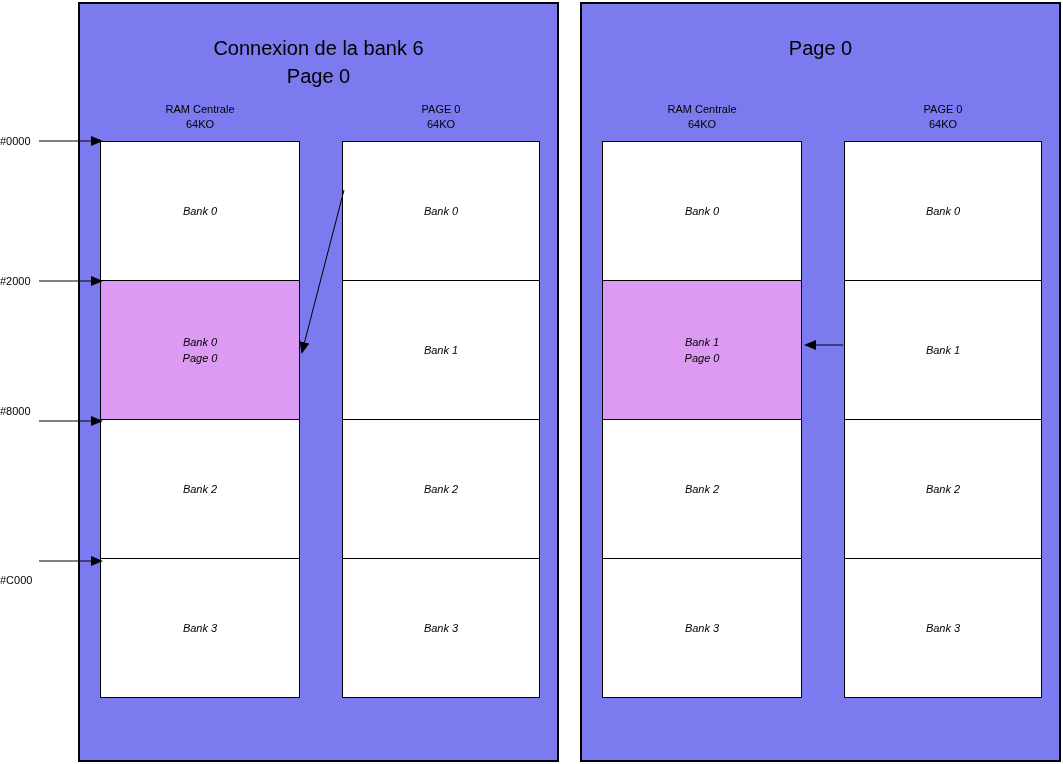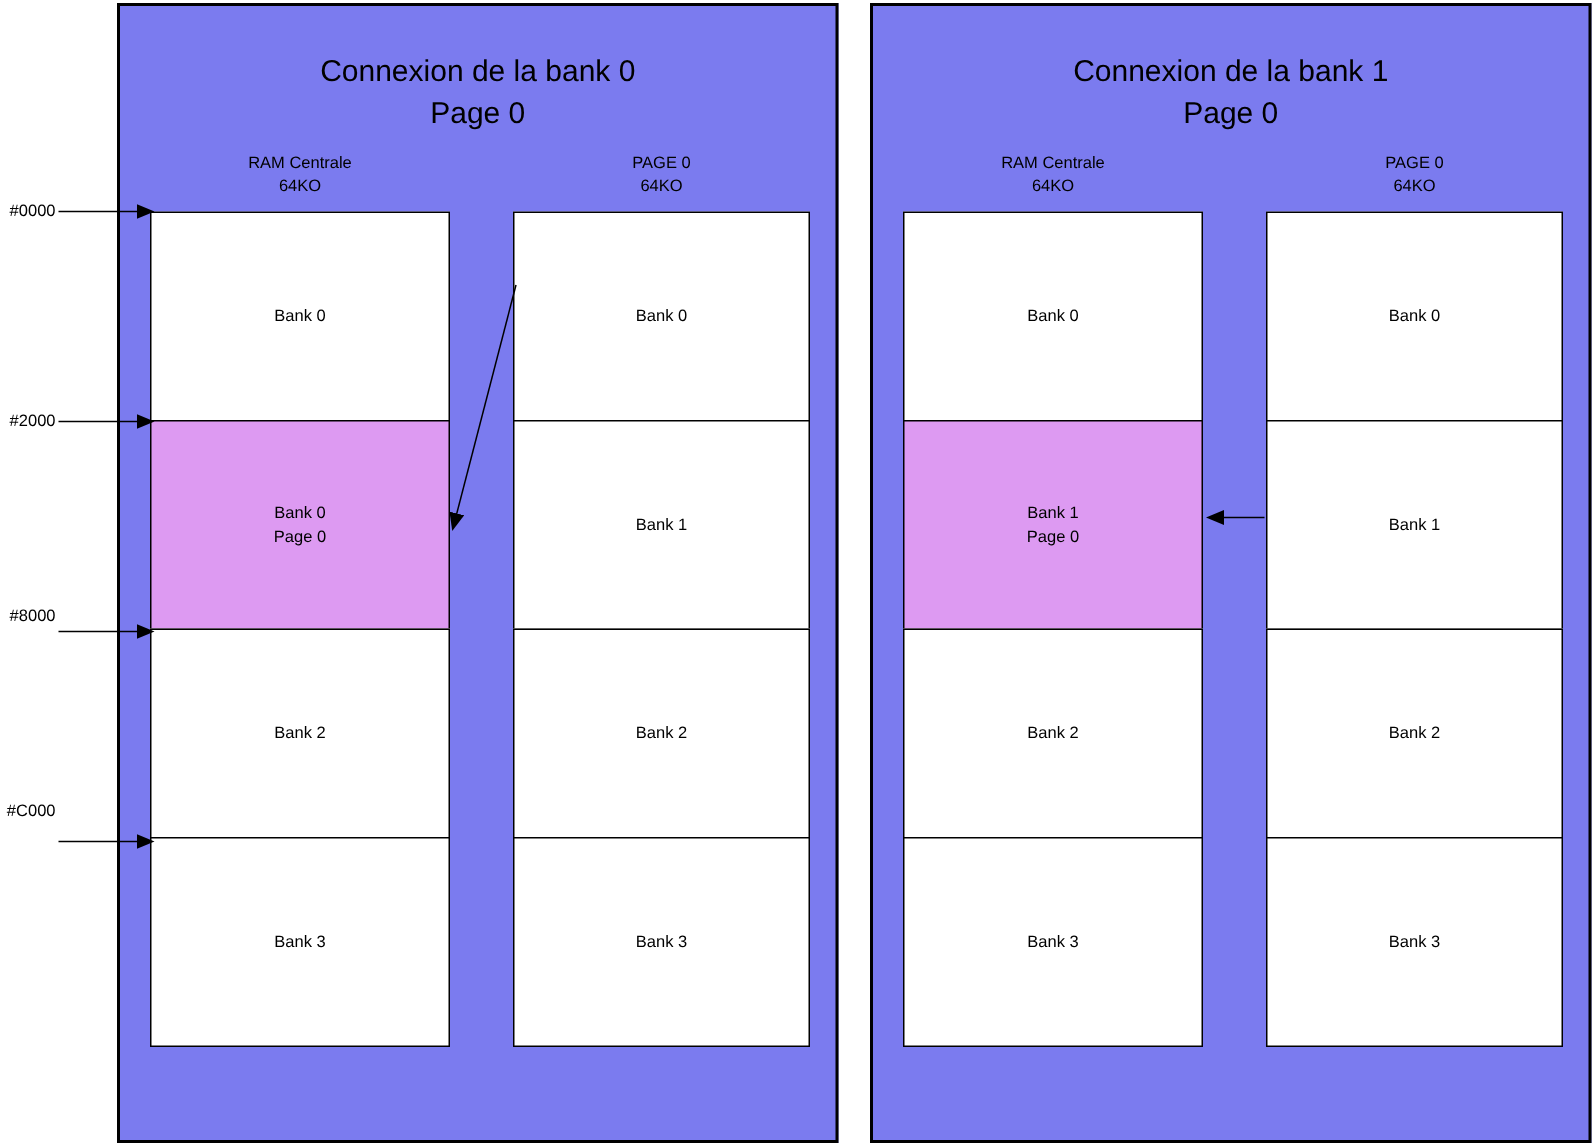--- a/index.html
+++ b/index.html
@@ -61,39 +61,40 @@
     height: 140px;
     background: var(--block-bg, #ffffff);
     border: 1px solid var(--line, #000);
     display: flex;
     flex-direction: column;
     align-items: center;
     justify-content: center;
     font-size: 11px;
     line-height: 16px;
     text-align: center;
+    font-style: italic;
   }
   .block + .block { margin-top: -1px; }
   .block.highlighted { background: var(--highlight-bg, #dd9af2); }
 
   .panel-arrow {
     position: absolute;
     left: 0; top: 0;
     width: 477px;
     height: 756px;
     z-index: 3;
     pointer-events: none;
   }
 
   
   .addr-label {
     position: absolute;
     left: 0;
     width: 37px;
-    text-align: right;
+    text-align: left;
     font-size: 11px;
     line-height: 14px;
     z-index: 3;
   }
   .gutter-arrows {
     position: absolute;
     left: 0; top: 0;
     width: 110px;
     height: 764px;
     z-index: 2;
@@ -113,25 +114,25 @@
     </defs>
     <line x1="39" y1="141" x2="92" y2="141" stroke="#000" stroke-width="1" marker-end="url(#gh)"></line>
     <line x1="39" y1="281" x2="92" y2="281" stroke="#000" stroke-width="1" marker-end="url(#gh)"></line>
     <line x1="39" y1="421" x2="92" y2="421" stroke="#000" stroke-width="1" marker-end="url(#gh)"></line>
     <line x1="39" y1="561" x2="92" y2="561" stroke="#000" stroke-width="1" marker-end="url(#gh)"></line>
   </svg>
 
   <div class="addr-label" style="top:134px">#0000</div>
   <div class="addr-label" style="top:274px">#2000</div>
   <div class="addr-label" style="top:404px">#8000</div>
-  <div class="addr-label" style="top:534px">#C000</div>
+  <div class="addr-label" style="top:573px">#C000</div>
 
   <section class="panel left">
     <div class="panel-header">
-      <div>Connexion de la bank 0</div>
+      <div>Connexion de la bank 6</div>
       <div>Page 0</div>
     </div>
 
     <div class="col-header ram">
       <div>RAM Centrale</div>
       <div>64KO</div>
     </div>
     <div class="col-header page">
       <div>PAGE 0</div>
       <div>64KO</div>
@@ -173,21 +174,20 @@
         <marker id="ah0" markerWidth="12" markerHeight="10" refX="10" refY="5" orient="auto" markerUnits="userSpaceOnUse">
           <polygon points="0,0 12,5 0,10" fill="#000"></polygon>
         </marker>
       </defs>
       <line x1="264" y1="186" x2="222" y2="348" stroke="#000" stroke-width="1" marker-end="url(#ah0)"></line>
     </svg>
   </section>
 
   <section class="panel right">
     <div class="panel-header">
-      <div>Connexion de la bank 1</div>
       <div>Page 0</div>
     </div>
 
     <div class="col-header ram">
       <div>RAM Centrale</div>
       <div>64KO</div>
     </div>
     <div class="col-header page">
       <div>PAGE 0</div>
       <div>64KO</div>

